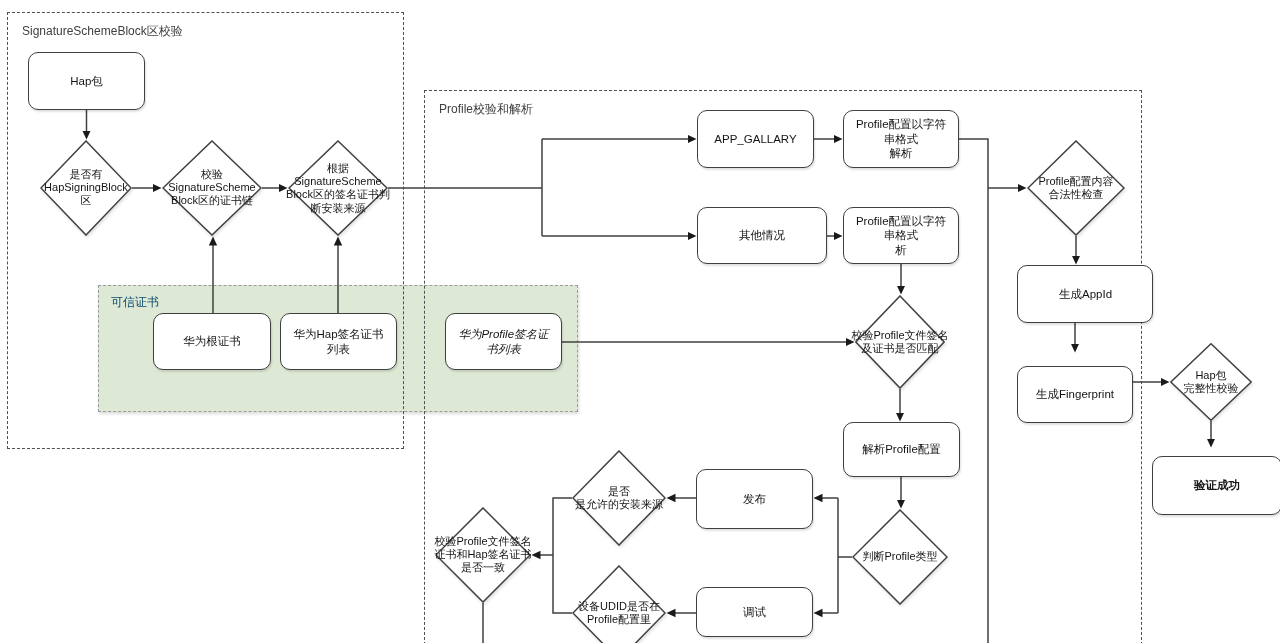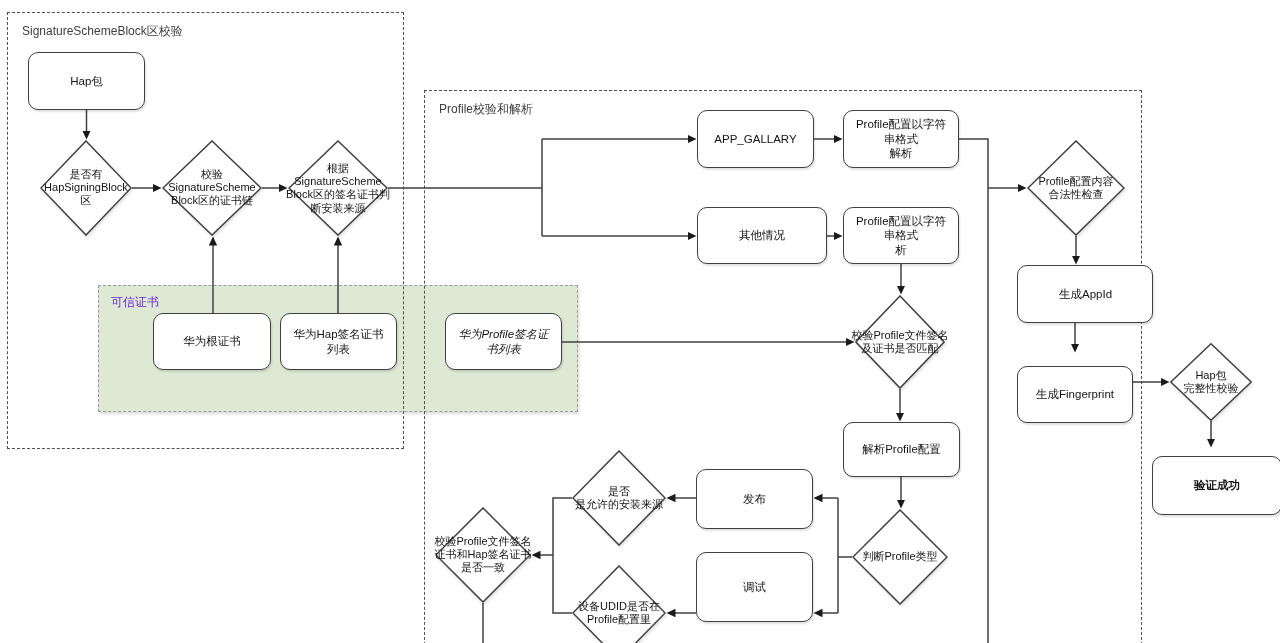--- a/index.html
+++ b/index.html
@@ -15,21 +15,21 @@
   }
   .container-label{
     position:absolute;top:10px;left:14px;font-size:12px;color:#404040;
     white-space:nowrap;
   }
   .group{
     position:absolute;border:1.4px dashed #9b9b9b;background:#dde9d4;
     z-index:1;box-sizing:border-box;box-shadow:1px 2px 3px rgba(0,0,0,0.14);
   }
   .group-label{
-    position:absolute;top:8px;left:12px;font-size:12px;color:#6d28d9;
+    position:absolute;top:8px;left:12px;font-size:12px;color:#0c4a6e;
     white-space:nowrap;
   }
   #edges{position:absolute;left:0;top:0;z-index:3;pointer-events:none;}
   #edges path{stroke:#404040;stroke-width:1.5;fill:none;}
   .rnode{
     position:absolute;z-index:4;box-sizing:border-box;
     background:#ffffff;border:1.5px solid #404040;border-radius:10px;
     display:flex;align-items:center;justify-content:center;text-align:center;
     font-size:11.5px;line-height:1.25;padding:3px 8px;white-space:pre-line;
     box-shadow:1px 2px 2px rgba(0,0,0,0.12);
@@ -104,21 +104,21 @@
   <div class="rnode" style="left:843px;top:110px;width:116px;height:58px;">Profile配置以字符串格式
 解析</div>
   <div class="rnode" style="left:697px;top:207px;width:130px;height:57px;">其他情况</div>
   <div class="rnode" style="left:843px;top:207px;width:116px;height:57px;">Profile配置以字符串格式
 析</div>
   <div class="rnode" style="left:1017px;top:265px;width:136px;height:58px;padding-left:9px;">生成AppId</div>
   <div class="rnode" style="left:1017px;top:366px;width:116px;height:57px;">生成Fingerprint</div>
   <div class="rnode" style="left:1152px;top:456px;width:130px;height:59px;font-weight:bold;">验证成功</div>
   <div class="rnode" style="left:843px;top:422px;width:117px;height:55px;">解析Profile配置</div>
   <div class="rnode" style="left:696px;top:469px;width:117px;height:60px;">发布</div>
-  <div class="rnode" style="left:696px;top:552px;width:117px;height:70px;">调试</div>
+  <div class="rnode" style="left:696px;top:587px;width:117px;height:50px;">调试</div>
 
   <div class="diamond" style="left:40px;top:140px;width:92px;height:96px;">
     <svg class="dshape" viewBox="0 0 100 100" preserveAspectRatio="none">
         <polygon points="50,1 99,50 50,99 1,50"></polygon>
       </svg>
     <span class="dlabel">是否有
 HapSigningBlock
 区</span>
   </div>
   <div class="diamond" style="left:162px;top:140px;width:100px;height:96px;">

